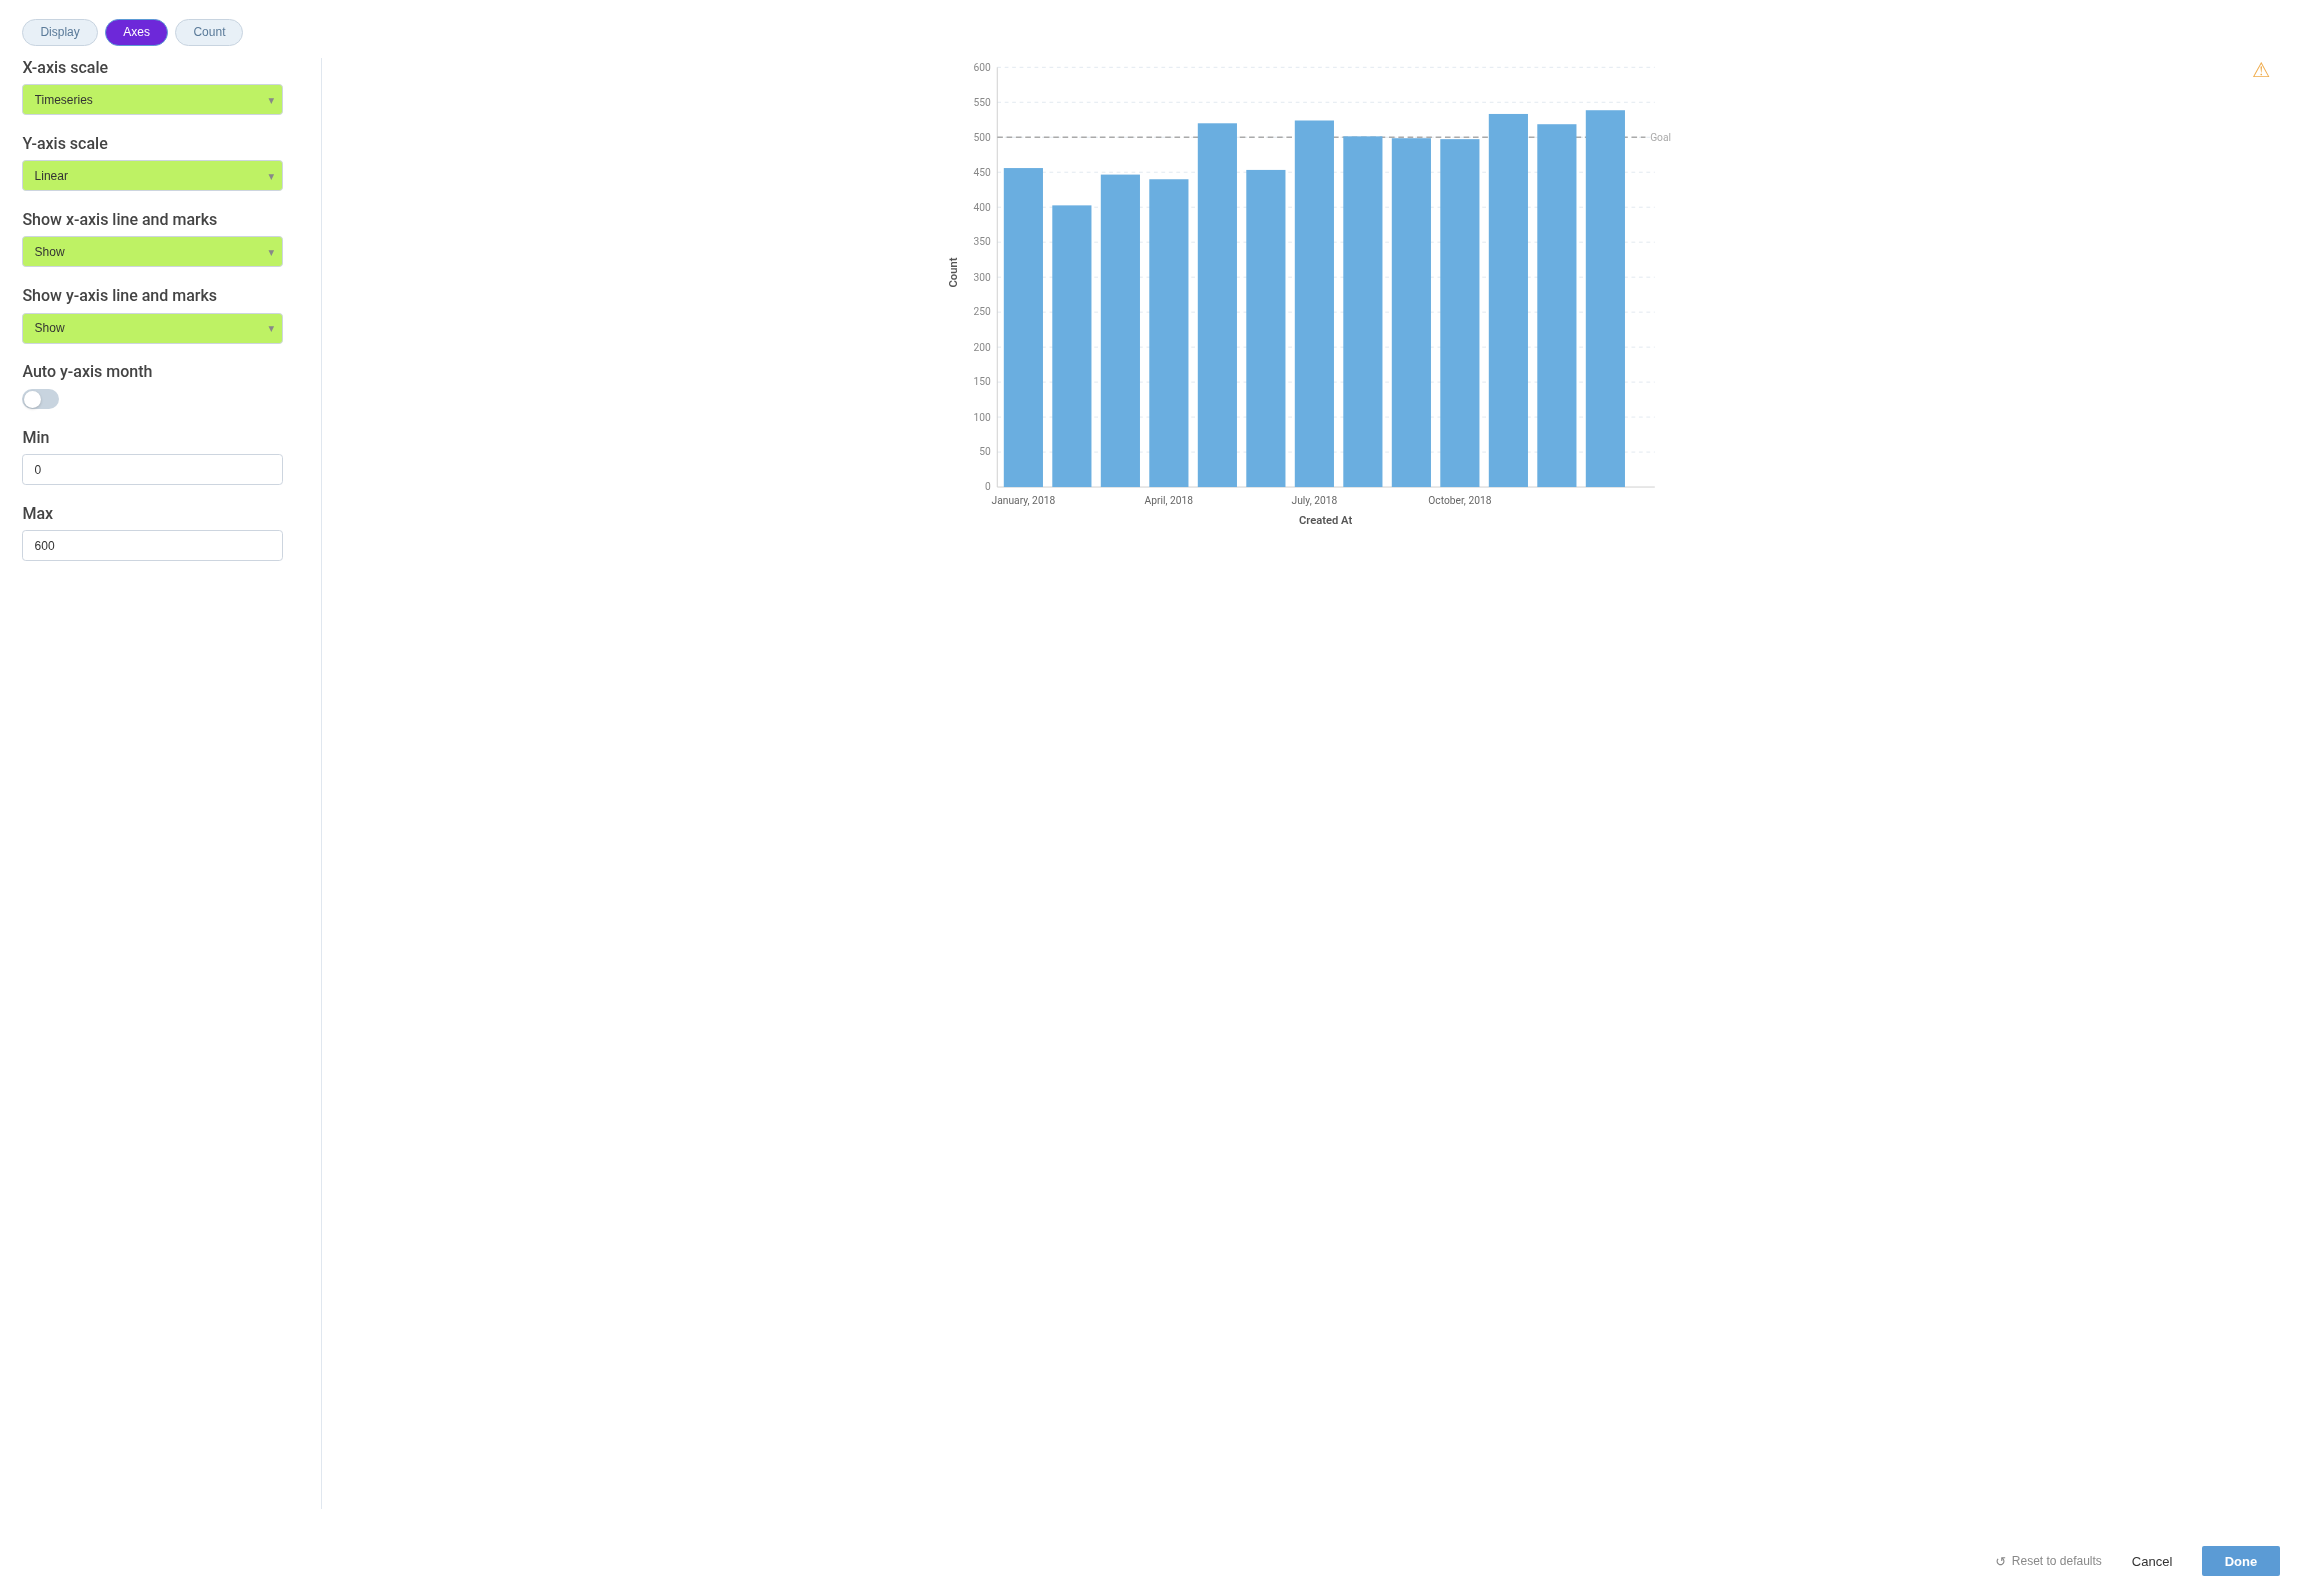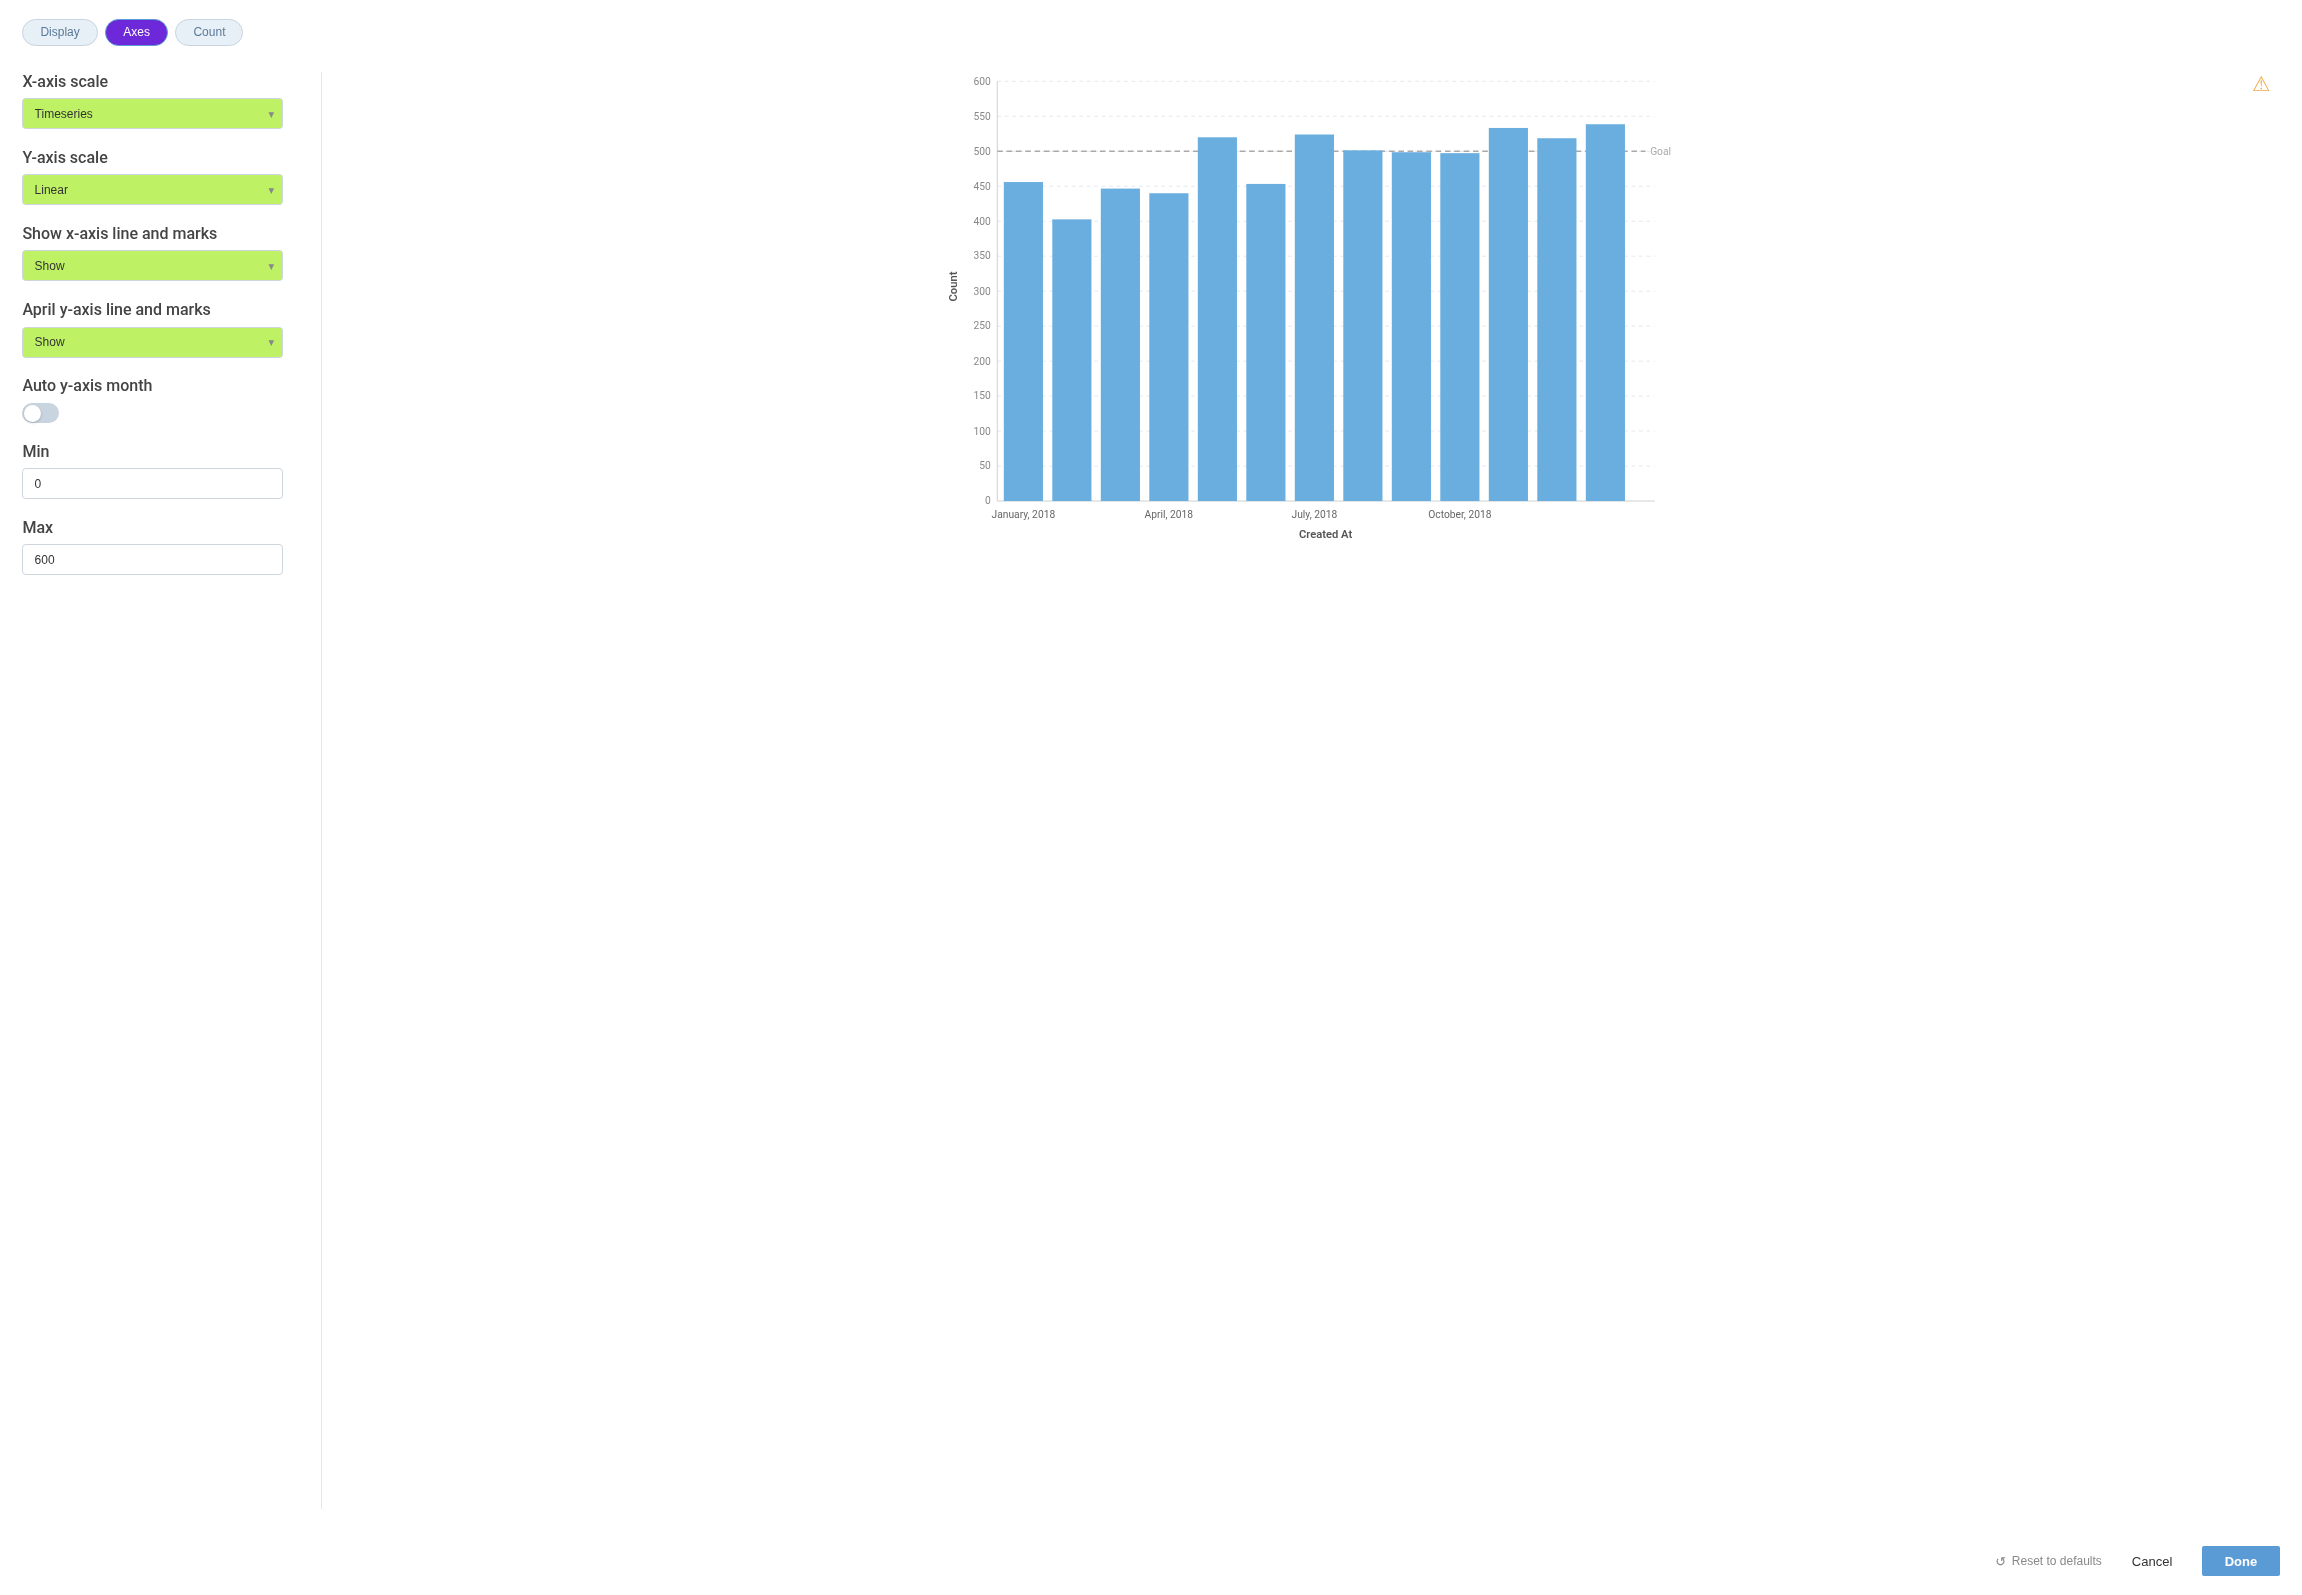--- a/index.html
+++ b/index.html
@@ -11,21 +11,21 @@
     }
     .container {
       display: flex;
       flex-direction: column;
       padding: 18.6px 22.4px;
       min-height: 100vh;
     }
     .tabs {
       display: flex;
       gap: 7.5px;
-      margin-bottom: 26px;
+      margin-bottom: 12px;
     }
     .tab {
       padding: 5.6px 17px;
       border-radius: 18.6px;
       border: 0.9px solid #c8d4e0;
       background: #e8f0f7;
       color: #5a7a99;
       cursor: pointer;
       font-size: 12px;
       font-weight: 500;
@@ -229,21 +229,21 @@
         <div class="select-wrapper">
           <select class="select-control">
             <option>Show</option>
             <option>Hide</option>
           </select>
           <span class="select-arrow">▾</span>
         </div>
       </div>
 
       <div class="field-group">
-        <div class="field-label">April y-axis line and marks</div>
+        <div class="field-label">Show y-axis line and marks</div>
         <div class="select-wrapper">
           <select class="select-control">
             <option>Show</option>
             <option>Hide</option>
           </select>
           <span class="select-arrow">▾</span>
         </div>
       </div>
 
       <div class="field-group">

